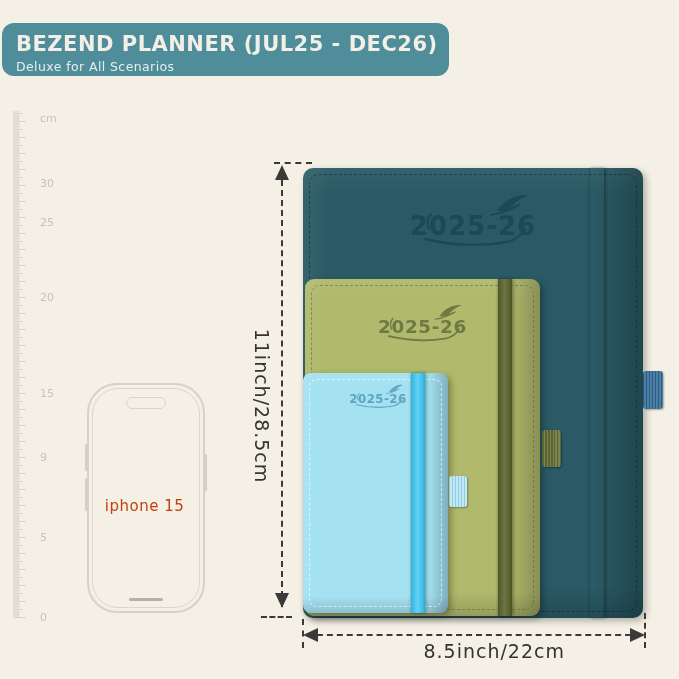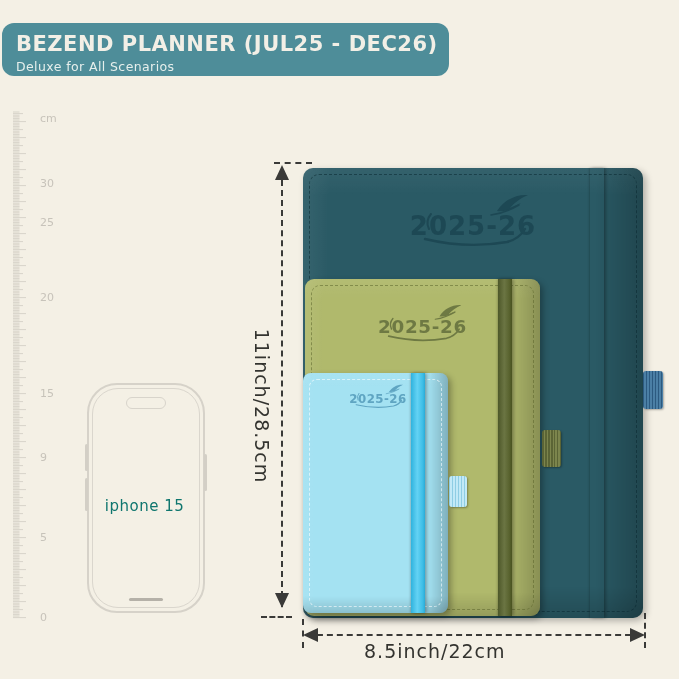--- a/index.html
+++ b/index.html
@@ -35,21 +35,21 @@
   .phone-inner{
     position:absolute;left:3px;top:3px;right:3px;bottom:3px;
     border:1.5px solid #dad6cd;border-radius:26px;
   }
   .island{
     position:absolute;left:50%;top:8px;transform:translateX(-50%);
     width:40px;height:12px;border:1.5px solid #d8d4cb;border-radius:8px;box-sizing:border-box;
   }
   .phone-label{
     position:absolute;left:0;right:3px;top:108px;text-align:center;
-    color:#0f766e;font-size:15px;letter-spacing:.5px;
+    color:#c2410c;font-size:15px;letter-spacing:.5px;
   }
   .homebar{
     position:absolute;left:50%;bottom:6px;transform:translateX(-50%);
     width:34px;height:3.5px;background:#b5b1a8;border-radius:2px;
   }
   .side-btn{position:absolute;width:3px;background:#d3cfc6;border-radius:2px;}
   
   .planner{position:absolute;box-sizing:border-box;}
   .planner .cover-shade{
     position:absolute;inset:0;border-radius:inherit;pointer-events:none;
@@ -104,21 +104,21 @@
   .tick-bottom{left:261px;top:616px;width:31px;border-top:2px dashed var(--dimension-line,#3a3a38);}
   .tick-left{left:302px;top:619px;height:29px;border-left:2px dashed var(--dimension-line,#3a3a38);}
   .tick-right{left:644px;top:613px;height:35px;border-left:2px dashed var(--dimension-line,#3a3a38);}
   .arrow{width:0;height:0;position:absolute;}
   .arrow-up{left:275px;top:165px;border-left:7px solid transparent;border-right:7px solid transparent;border-bottom:15px solid var(--dimension-line,#3a3a38);}
   .arrow-down{left:275px;top:593px;border-left:7px solid transparent;border-right:7px solid transparent;border-top:15px solid var(--dimension-line,#3a3a38);}
   .arrow-left{left:303px;top:628px;border-top:7px solid transparent;border-bottom:7px solid transparent;border-right:15px solid var(--dimension-line,#3a3a38);}
   .arrow-right{left:630px;top:628px;border-top:7px solid transparent;border-bottom:7px solid transparent;border-left:15px solid var(--dimension-line,#3a3a38);}
   .dim-label{color:#33332f;font-size:19px;letter-spacing:1px;white-space:nowrap;}
   .dim-label-v{left:177px;top:395px;width:170px;text-align:center;transform:rotate(90deg);}
-  .dim-label-h{left:364px;top:640px;width:180px;text-align:left;}
+  .dim-label-h{left:385px;top:640px;width:180px;text-align:right;}
 </style>
 </head>
 <body>
 
 <div id="stage" style="--background: #f4f0e5; --banner: #4e8d99; --banner-text: #f2efe6; --planner-large: #2a5a65; --planner-medium: #b0b96c; --planner-small: #a4e2f2; --band-large: #3f7399; --band-medium: #5f6936; --band-small: #45c4ec; --dimension-line: #3a3a38; --ruler: #cfcbc1;">
 
   <div class="banner">
     <div class="banner-title">BEZEND PLANNER (JUL25 - DEC26)</div>
     <div class="banner-subtitle">Deluxe for All Scenarios</div>
   </div>

